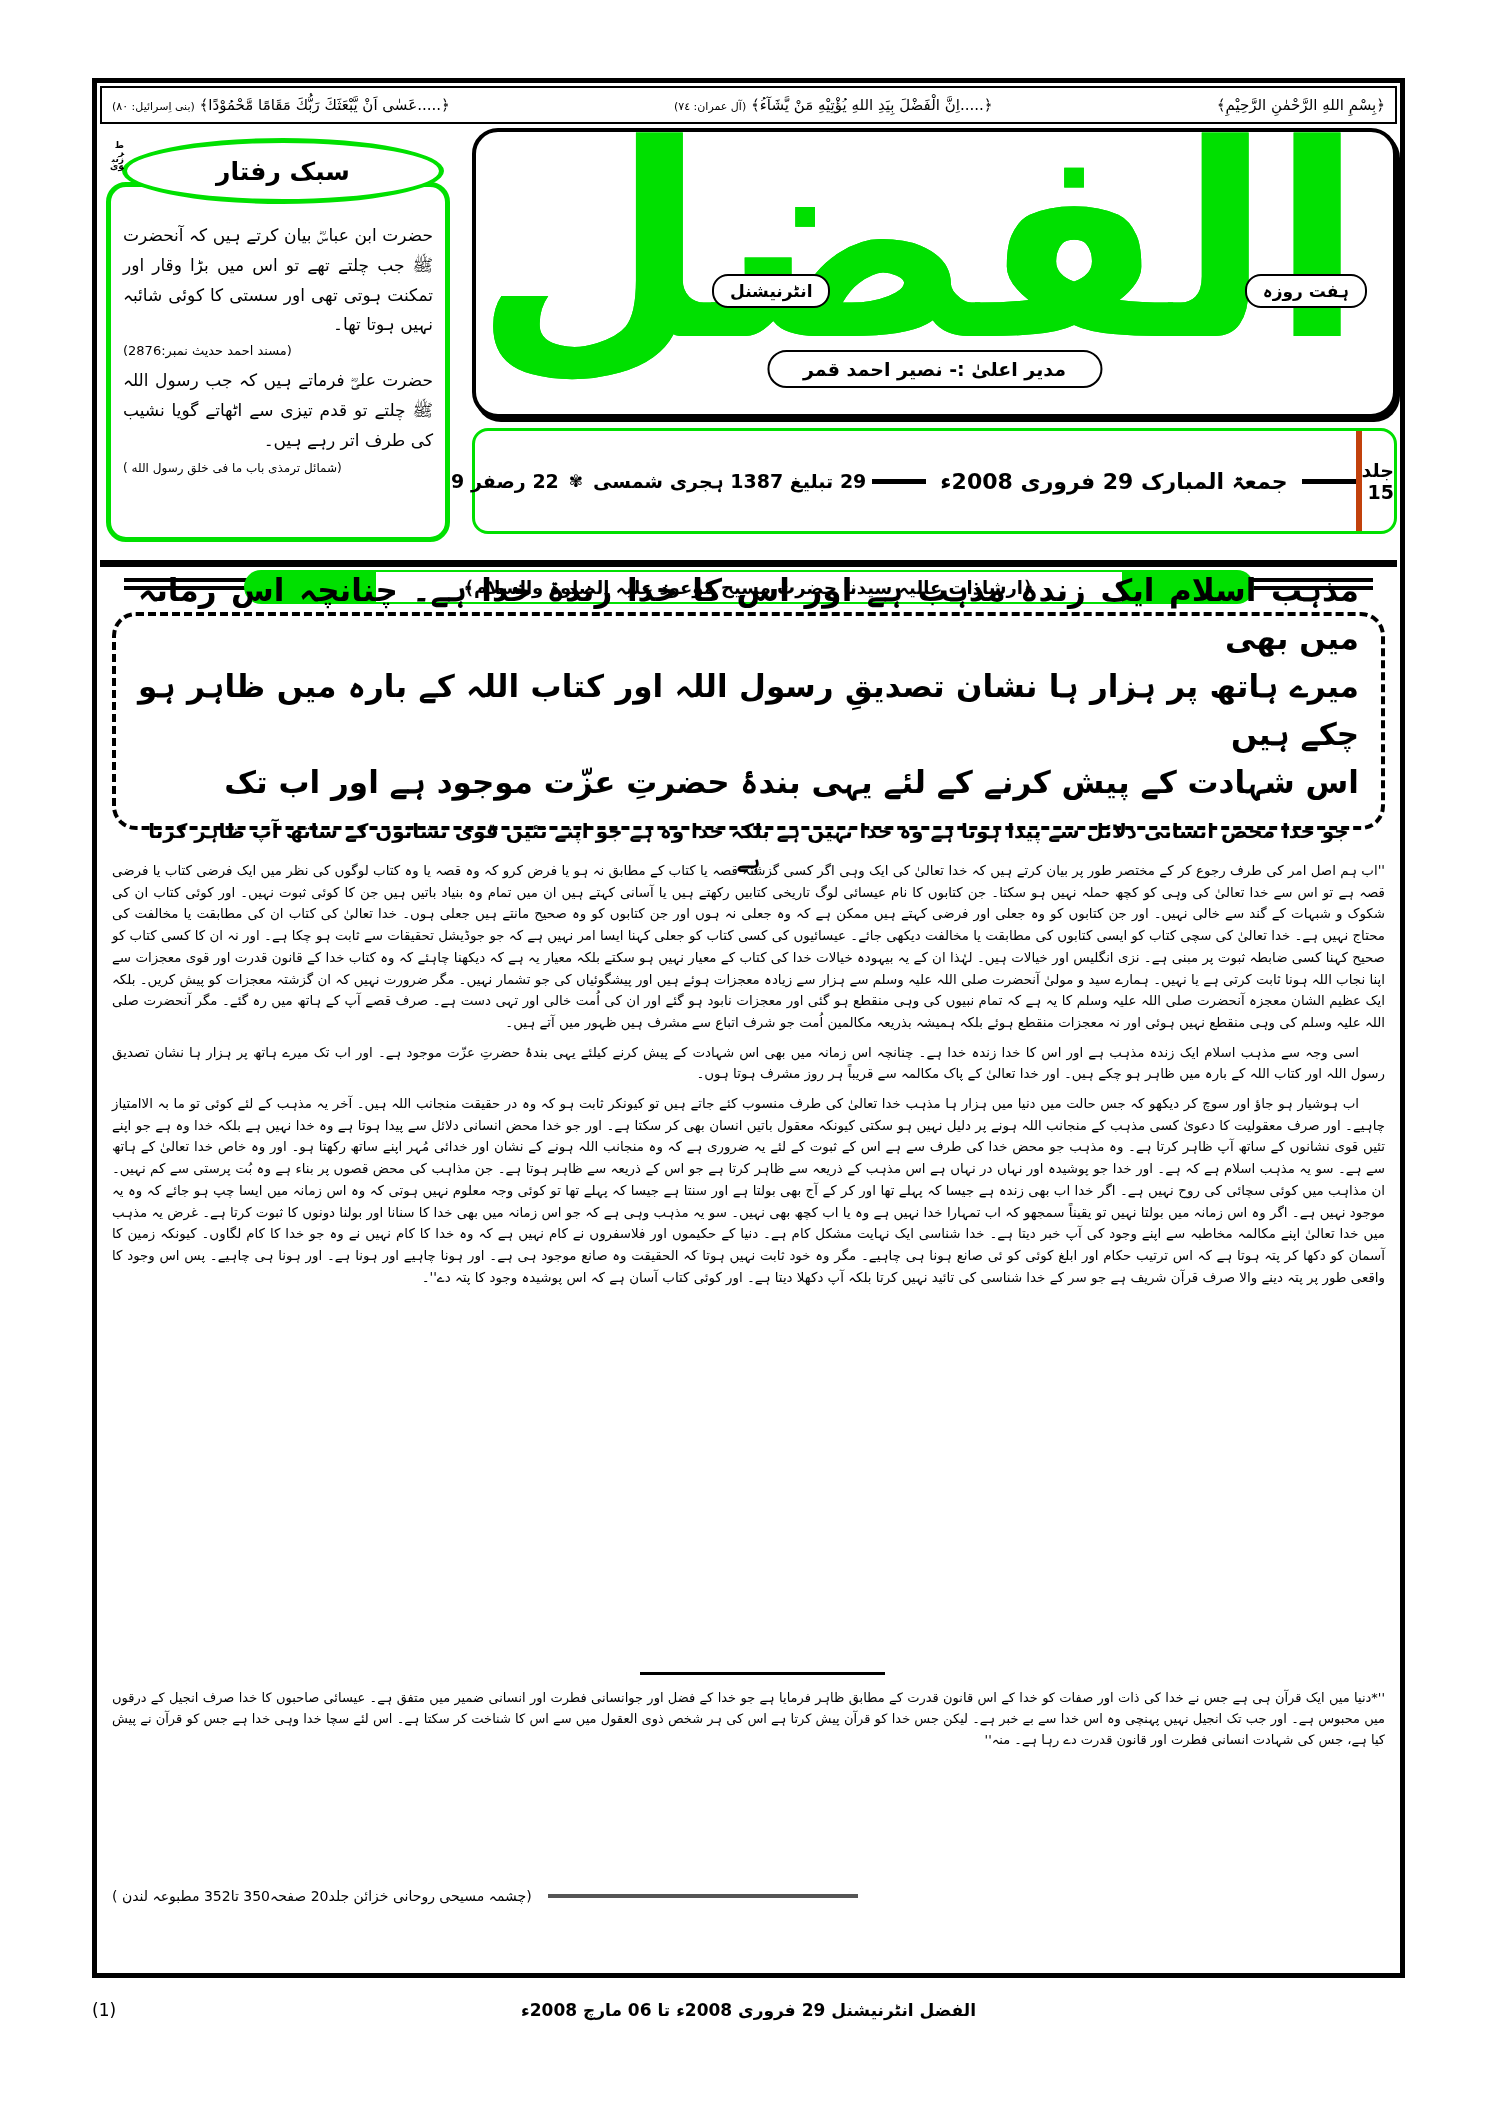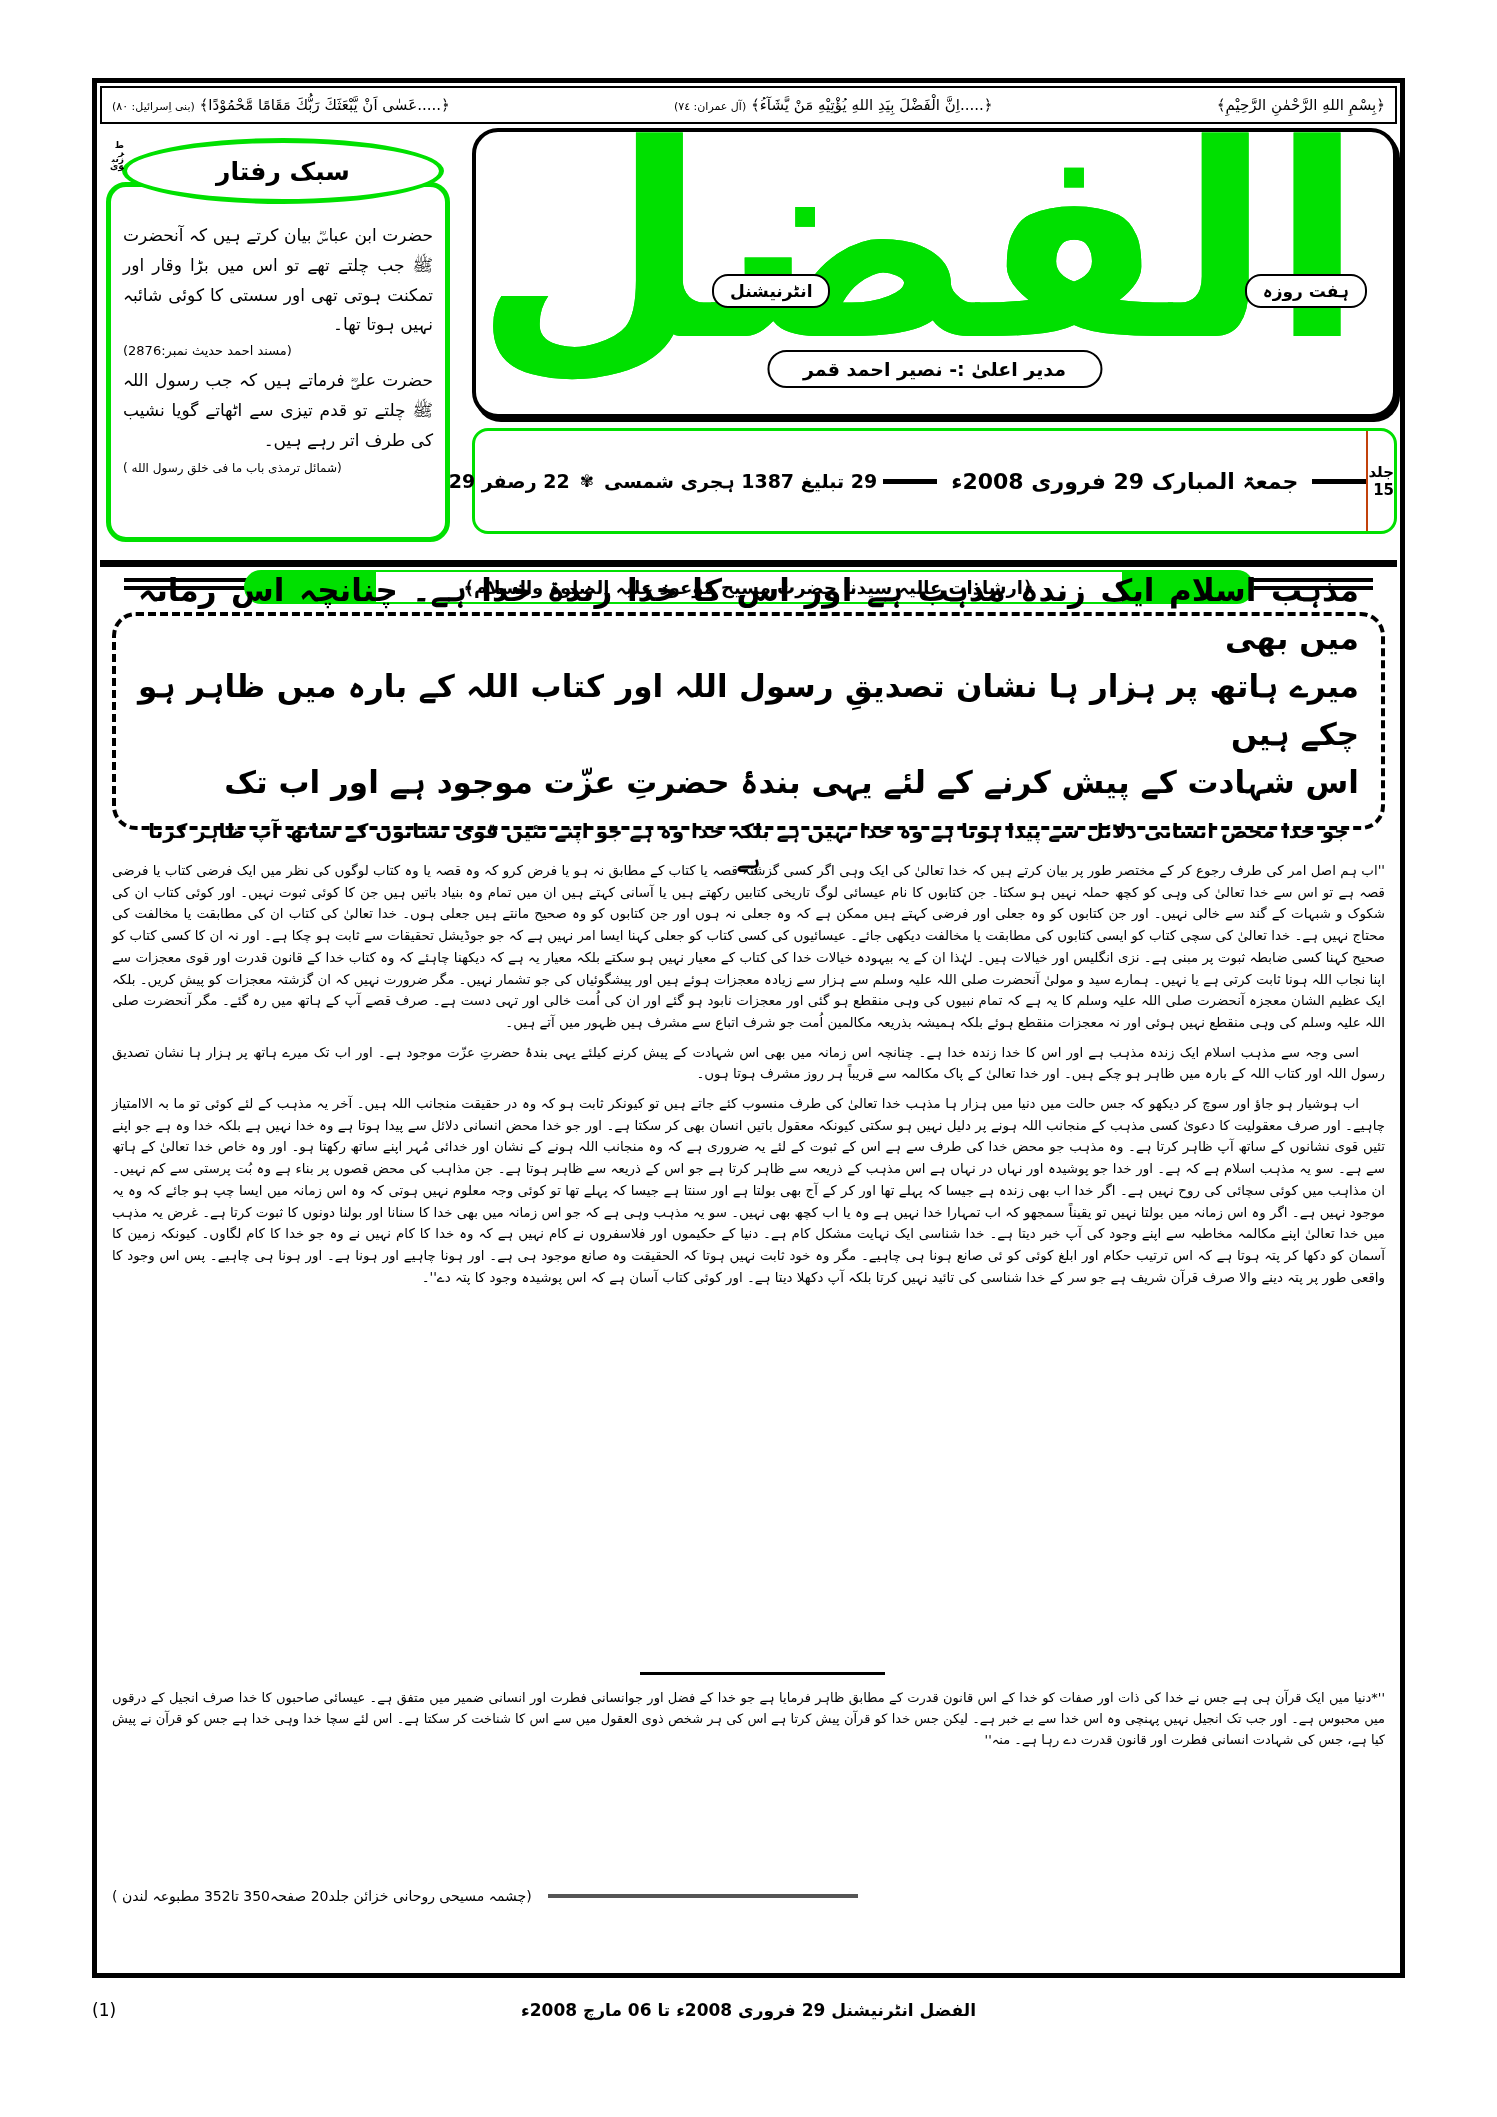--- a/index.html
+++ b/index.html
@@ -143,22 +143,22 @@
     align-items: stretch;
   }
   .ds-cell {
     display: flex;
     align-items: center;
     justify-content: center;
     box-sizing: border-box;
   }
   .ds-vol {
     width: 92px;
-    border-left: 2px solid #c2410c;
-    font-size: 15px;
+    border-left: 6px solid #c2410c;
+    font-size: 19px;
     font-weight: bold;
   }
   .ds-mid {
     flex: 1;
     flex-direction: row;
     justify-content: center;
     gap: 6px;
     position: relative;
     padding: 4px 0;
   }

